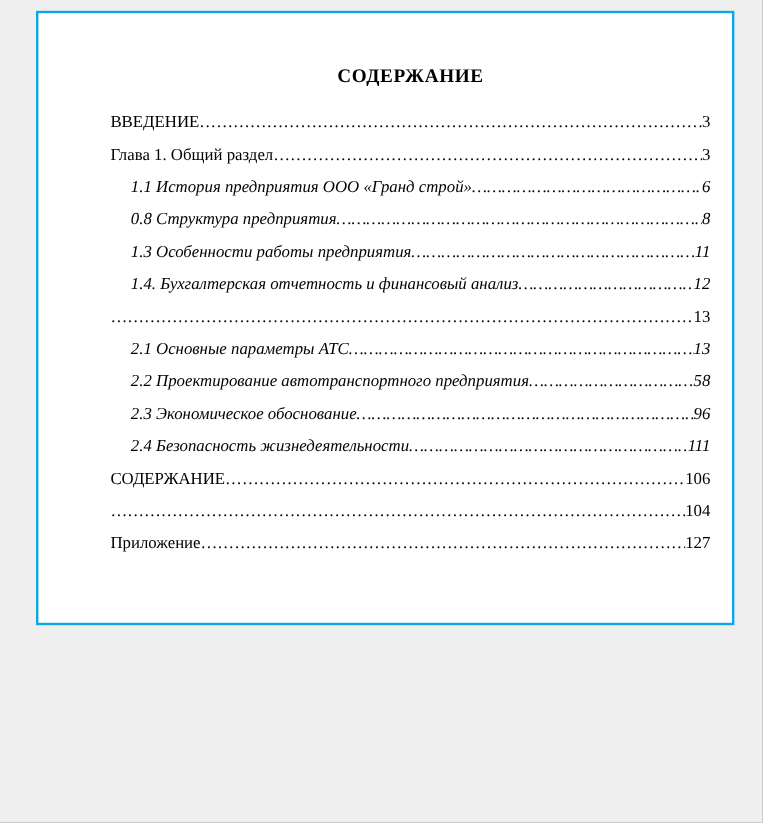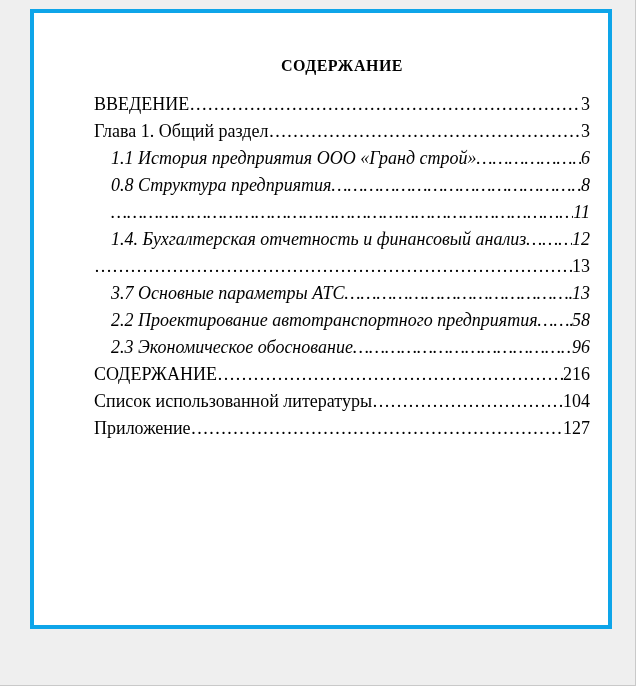--- a/index.html
+++ b/index.html
@@ -15,37 +15,37 @@
     width: 636px;
     height: 686px;
     border-right: 1px solid #c9c9c9;
     border-bottom: 1px solid #c9c9c9;
   }
   .doc-page {
     position: absolute;
     left: 30px;
     top: 9px;
     width: 582px;
-    height: 620px;
+    height: 512px;
     background: #ffffff;
-    border: 4px solid #0ea5e9;
+    border: 2px solid #0ea5e9;
   }
   .doc-content {
     padding: 44px 18px 0 60px;
   }
   .doc-title {
     text-align: center;
     font-weight: bold;
     font-size: 16px;
     letter-spacing: 0.5px;
     line-height: 18px;
     margin-bottom: 16px;
   }
   .toc {
-    font-size: 18px;
+    font-size: 14px;
   }
   .toc-row {
     display: flex;
     align-items: baseline;
     height: 27px;
     line-height: 27px;
   }
   .toc-row.sub {
     font-style: italic;
     padding-left: 17px;
@@ -92,62 +92,67 @@
           <span class="toc-page">6</span>
         </div>
 
         <div class="toc-row sub">
           <span class="toc-label">0.8 Структура предприятия</span>
           <span class="toc-leader"></span>
           <span class="toc-page">8</span>
         </div>
 
         <div class="toc-row sub">
+          <span class="toc-label">1.3 Особенности работы предприятия</span>
           <span class="toc-leader"></span>
           <span class="toc-page">11</span>
         </div>
 
         <div class="toc-row sub">
           <span class="toc-label">1.4. Бухгалтерская отчетность и финансовый анализ</span>
           <span class="toc-leader"></span>
           <span class="toc-page">12</span>
         </div>
 
         <div class="toc-row">
           <span class="toc-leader"></span>
           <span class="toc-page">13</span>
         </div>
 
         <div class="toc-row sub">
-          <span class="toc-label">3.7 Основные параметры АТС</span>
+          <span class="toc-label">2.1 Основные параметры АТС</span>
           <span class="toc-leader"></span>
           <span class="toc-page">13</span>
         </div>
 
         <div class="toc-row sub">
           <span class="toc-label">2.2 Проектирование автотранспортного предприятия</span>
           <span class="toc-leader"></span>
           <span class="toc-page">58</span>
         </div>
 
         <div class="toc-row sub">
           <span class="toc-label">2.3 Экономическое обоснование</span>
           <span class="toc-leader"></span>
           <span class="toc-page">96</span>
         </div>
 
+        <div class="toc-row sub">
+          <span class="toc-label">2.4 Безопасность жизнедеятельности</span>
+          <span class="toc-leader"></span>
+          <span class="toc-page">111</span>
+        </div>
 
         <div class="toc-row">
           <span class="toc-label">СОДЕРЖАНИЕ</span>
           <span class="toc-leader"></span>
-          <span class="toc-page">216</span>
+          <span class="toc-page">106</span>
         </div>
 
         <div class="toc-row">
-          <span class="toc-label">Список использованной литературы</span>
           <span class="toc-leader"></span>
           <span class="toc-page">104</span>
         </div>
 
         <div class="toc-row">
           <span class="toc-label">Приложение</span>
           <span class="toc-leader"></span>
           <span class="toc-page">127</span>
         </div>
 

